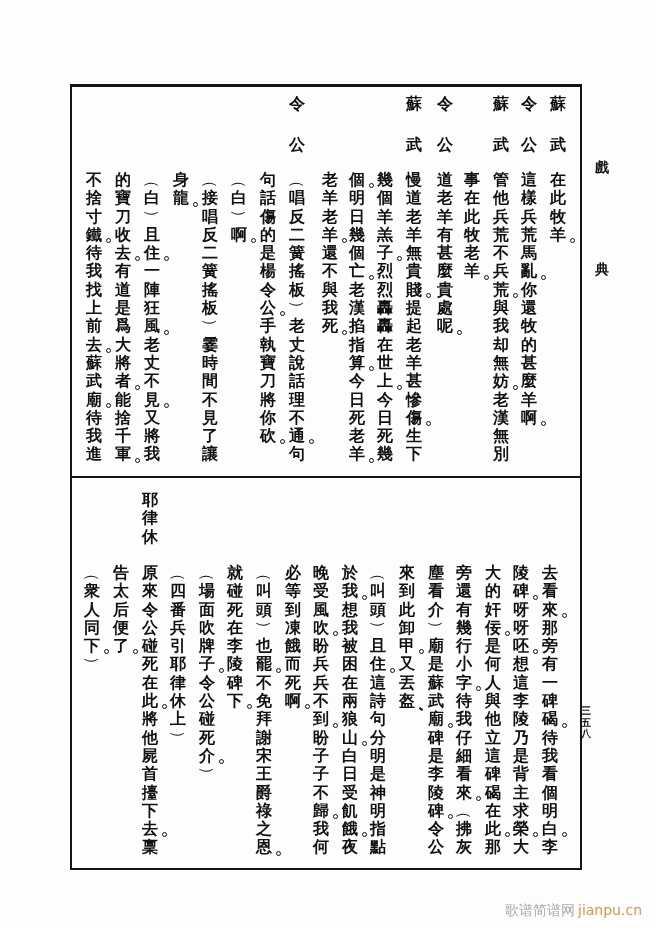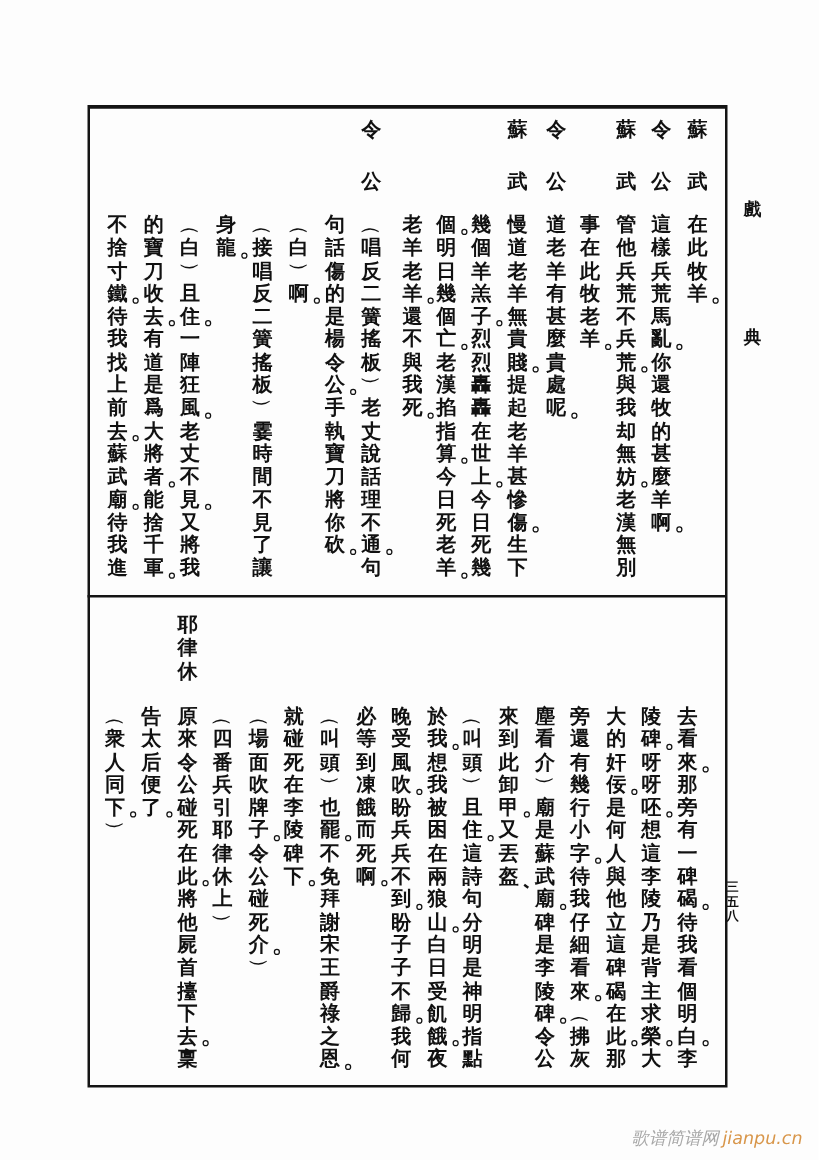--- a/index.html
+++ b/index.html
@@ -38,22 +38,22 @@
   .hdr {
     position: absolute; width: 20px; margin-left: -10px; text-align: center;
     font-size: 14px; font-weight: bold;
   }
   .pnum { position: absolute; left: 590px; top: 705px; width: 14px; }
   .pnum .g { width: 14px; height: 11.5px; line-height: 11.5px; font-size: 10px; }
   .watermark {
     position: absolute; left: 505px; top: 902px; font-size: 14px;
     font-family: "DejaVu Sans", "Liberation Sans", sans-serif; white-space: nowrap;
   }
-  .wm-cn { color: #a8a8a8; font-style: italic; }
-  .wm-en { color: #d8964a; margin-left: 3px; font-style: italic; }
+  .wm-cn { color: #a8a8a8; }
+  .wm-en { color: #d8964a; margin-left: 3px; }
 </style>
 </head>
 <body>
 
 <div class="page">
 
   <div class="hdr" style="left:602px; top:159px;">戲</div>
   <div class="hdr" style="left:602px; top:261px;">典</div>
   <div class="col pnum vt">
       <span class="g">三</span>

